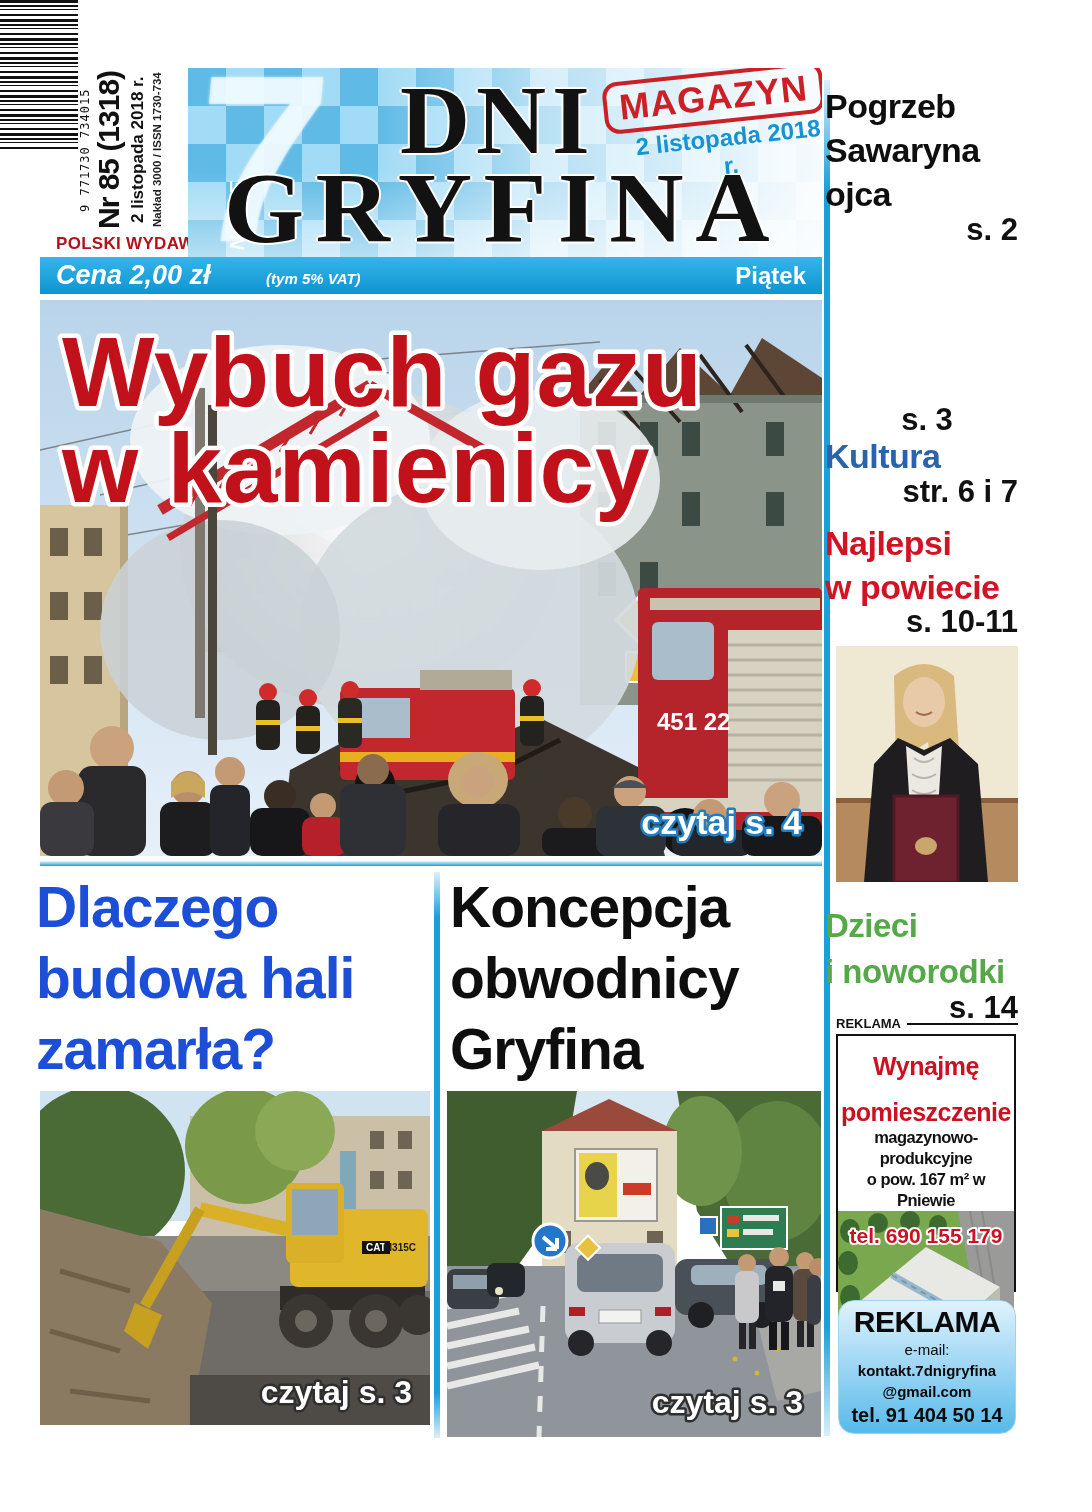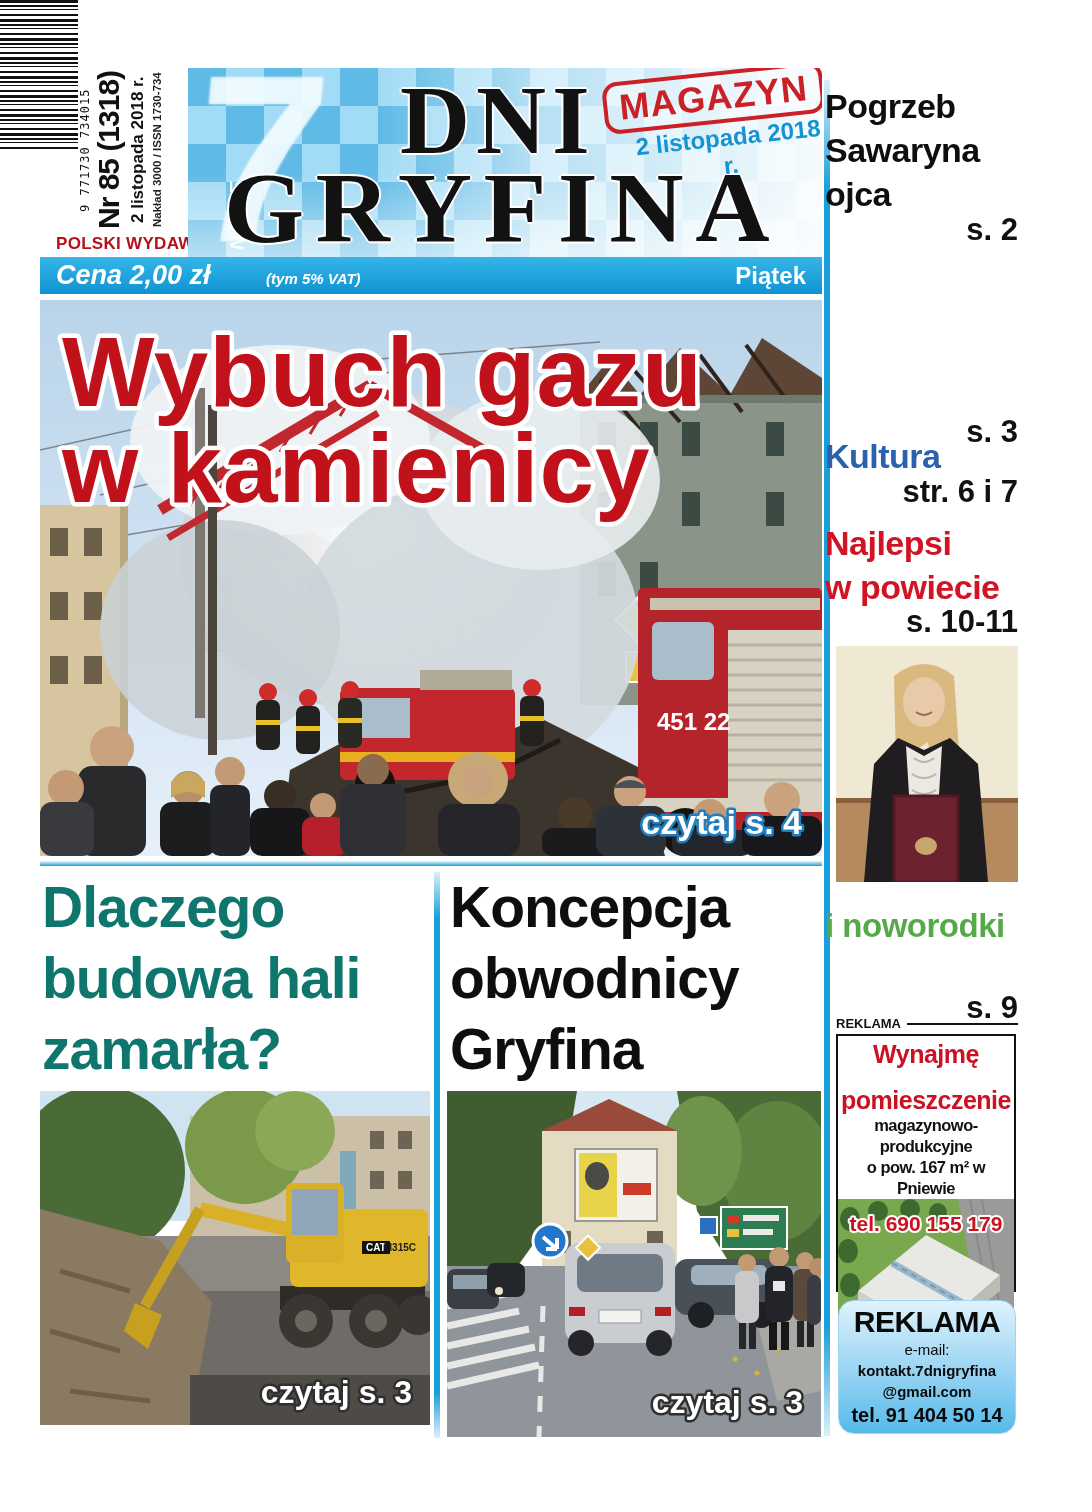--- a/index.html
+++ b/index.html
@@ -47,32 +47,32 @@
 
   
   .photo{display:block;}
   svg text{font-family:"Liberation Sans",sans-serif;}
 
   
   .vdivider{width:6px;background:linear-gradient(180deg,#d9f0fb,#1b9fda 8%,#1b9fda 92%,#d9f0fb);}
   .hdivider{height:5px;background:linear-gradient(180deg,#e8f6fd,#1b9fda);}
 
   
-  .bl-head{left:42px;top:872px;width:392px;font-size:57px;font-weight:700;line-height:71px;letter-spacing:-1px;color:#0f766e;}
+  .bl-head{left:36px;top:872px;width:392px;font-size:57px;font-weight:700;line-height:71px;letter-spacing:-1px;color:#1d4ed8;}
   .bc-head{left:450px;top:872px;width:374px;font-size:57px;font-weight:700;line-height:71px;letter-spacing:-1px;color:#0e0e0e;}
 
   
   .sb-head{left:825px;width:184px;font-weight:700;font-size:34px;line-height:44px;letter-spacing:-.5px;}
   .sb-page{left:836px;width:182px;text-align:right;font-weight:700;font-size:31px;color:#111;}
   .sb-red{color:#d21323;} .sb-blue{color:#2a62ae;} .sb-green{color:#56a948;} .sb-black{color:#0e0e0e;}
   .sb-reklama{left:836px;top:1016px;width:182px;display:flex;align-items:center;gap:6px;
     font-size:13px;font-weight:700;color:#111;}
   .sb-reklama .rule{flex:1;height:2px;background:#111;}
   .ad-box{left:836px;top:1034px;width:180px;height:258px;border:2px solid #111;background:#fff;box-sizing:border-box;text-align:center;}
-  .ad-title{font-size:25px;font-weight:700;line-height:30px;color:#cc1122;letter-spacing:-.5px;margin-top:3px;}
+  .ad-title{font-size:25px;font-weight:700;line-height:30px;color:#cc1122;letter-spacing:-.5px;margin-top:15px;}
   .ad-desc{font-size:16.5px;font-weight:700;line-height:21px;color:#111;letter-spacing:-.5px;}
   .contact-box{left:838px;top:1300px;width:178px;height:134px;border-radius:16px;box-sizing:border-box;
     background:linear-gradient(180deg,#dff2fc,#8fd0f2 60%,#56baea);border:1px solid #9fd4ef;text-align:center;overflow:hidden;}
   .contact-title{font-size:30px;font-weight:700;line-height:34px;color:#0a0a0a;margin-top:4px;letter-spacing:-.5px;}
   .contact-line{font-size:15px;line-height:21px;color:#0a0a0a;}
   .contact-bold{font-weight:700;}
   .contact-phone{font-size:20px;font-weight:700;line-height:26px;color:#0a0a0a;}
 </style>
 </head>
 <body>
@@ -430,21 +430,21 @@
 
   <div class="abs vdivider" style="left:824px;top:80px;height:1356px;"></div>
 
   <div class="abs sb-head sb-black" style="top:84px;">
     <div>Pogrzeb</div>
     <div>Sawaryna</div>
     <div>ojca</div>
   </div>
   <div class="abs sb-page" style="top:212px;">s. 2</div>
 
-  <div class="abs sb-page" style="top:414px;">s. 3</div>
+  <div class="abs sb-page" style="top:402px;text-align:center;">s. 3</div>
 
   <div class="abs sb-head sb-blue" style="top:434px;">Kultura</div>
   <div class="abs sb-page" style="top:474px;">str. 6 i 7</div>
 
   <div class="abs sb-head sb-red" style="top:521px;">
     <div>Najlepsi</div>
     <div>w powiecie</div>
   </div>
   <div class="abs sb-page" style="top:604px;">s. 10-11</div>
 
@@ -458,23 +458,24 @@
       <path d="M80,66 Q88,72 96,66" stroke="#a06a4a" stroke-width="2" fill="none"></path>
       <polygon points="38,118 62,92 88,104 114,92 142,118 152,236 28,236" fill="#1f1d20"></polygon>
       <polygon points="70,100 88,110 106,100 102,164 74,164" fill="#ece8e2"></polygon>
       <path d="M78,112 Q88,120 98,112 M76,128 Q88,136 100,128 M76,144 Q88,152 100,144" stroke="#b8b4ae" stroke-width="2" fill="none"></path>
       <rect x="58" y="150" width="64" height="86" fill="#6e2230" stroke="#501a24" stroke-width="3"></rect>
       <ellipse cx="90" cy="200" rx="11" ry="9" fill="#c9a66b"></ellipse>
     </g>
   </svg>
 
   <div class="abs sb-head sb-green" style="top:903px;font-size:33px;line-height:46px;">
+    <div>Dzieci</div>
     <div>i noworodki</div>
   </div>
-  <div class="abs sb-page" style="top:990px;">s. 9</div>
+  <div class="abs sb-page" style="top:990px;">s. 14</div>
 
   <div class="abs sb-reklama">
     <span>REKLAMA</span>
     <span class="rule"></span>
   </div>
 
   <div class="abs ad-box">
     <div class="ad-title">Wynajmę</div>
     <div class="ad-title" style="margin-top:16px;">pomieszczenie</div>
     <div class="ad-desc">magazynowo-produkcyjne</div>

